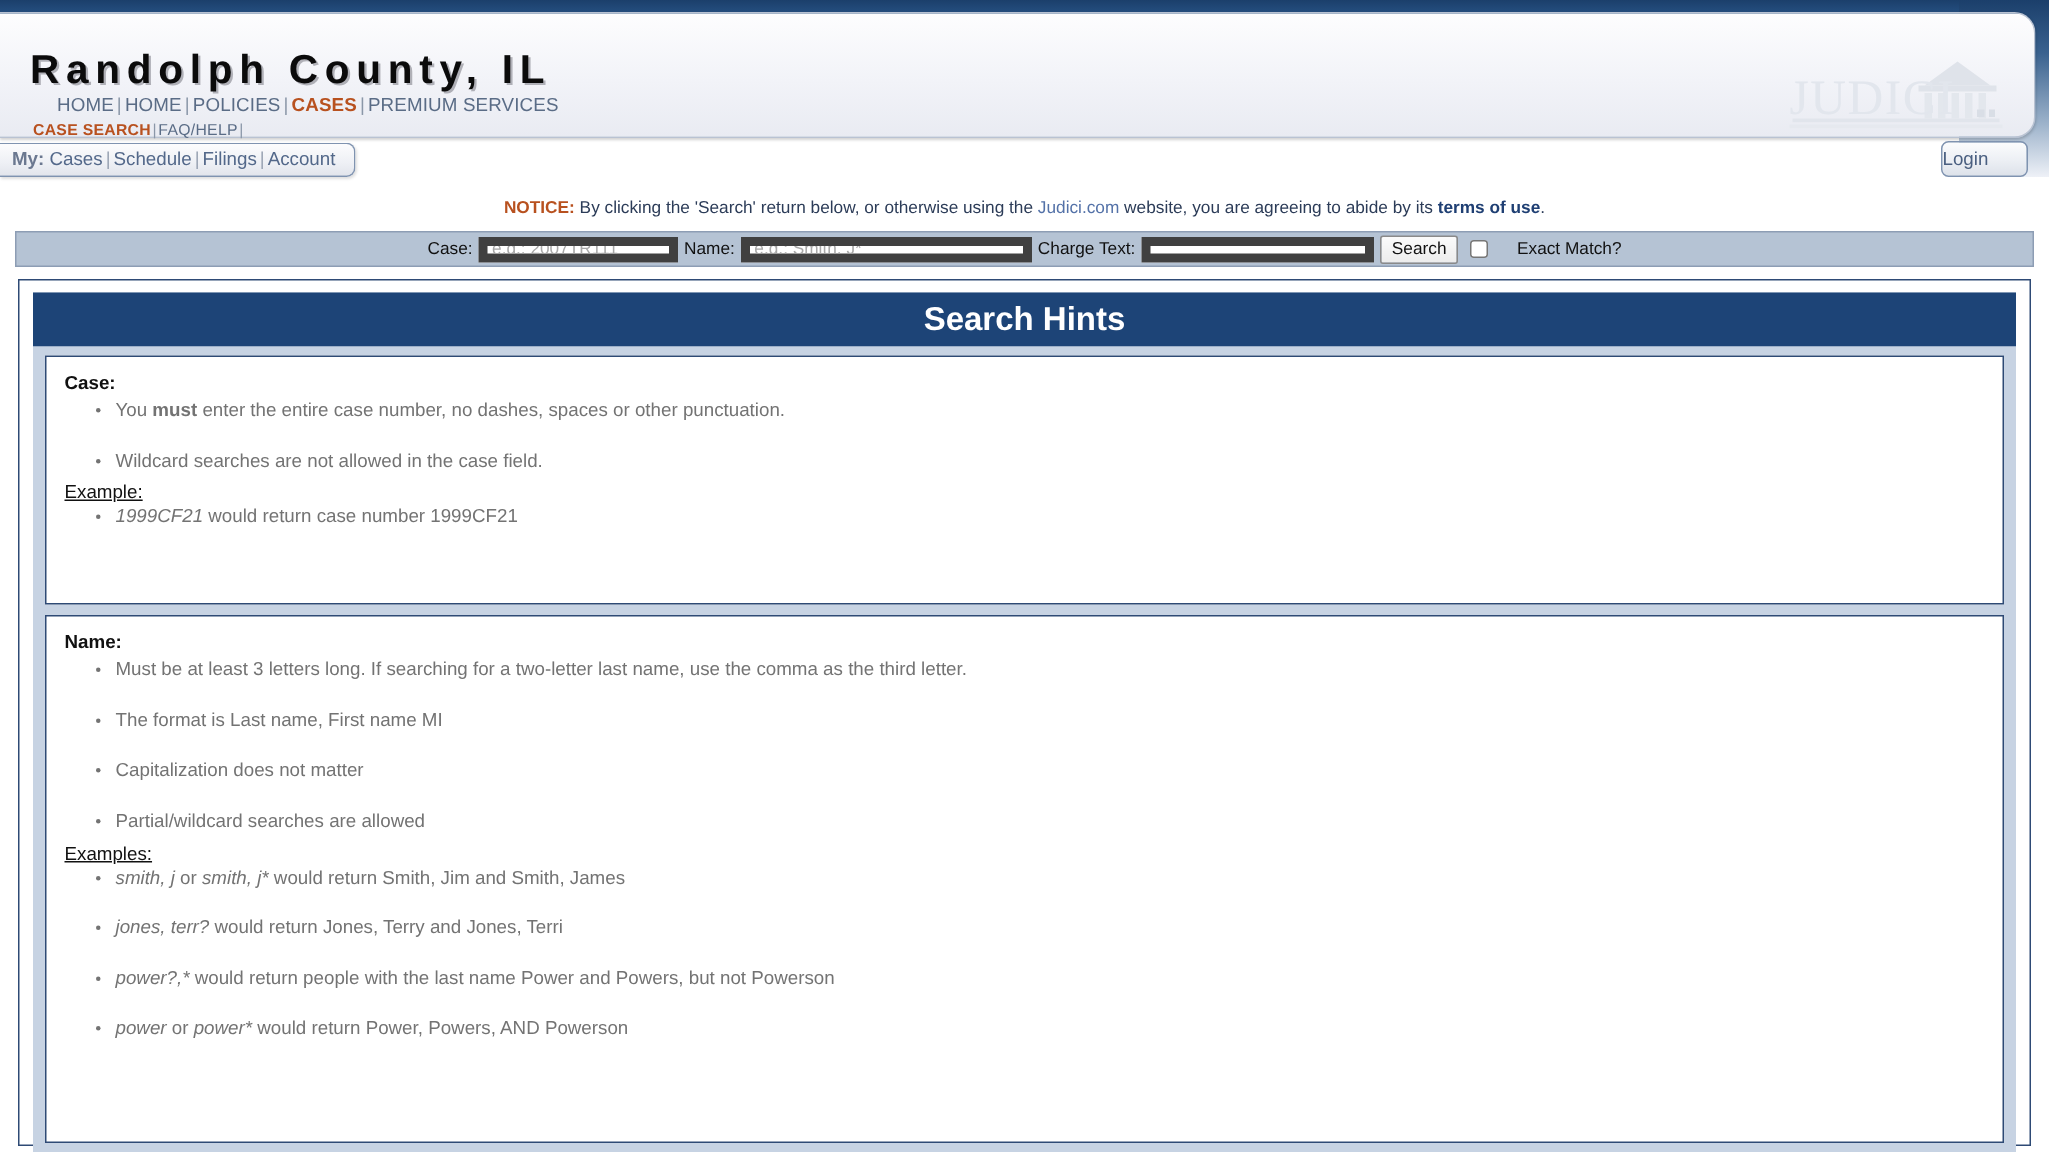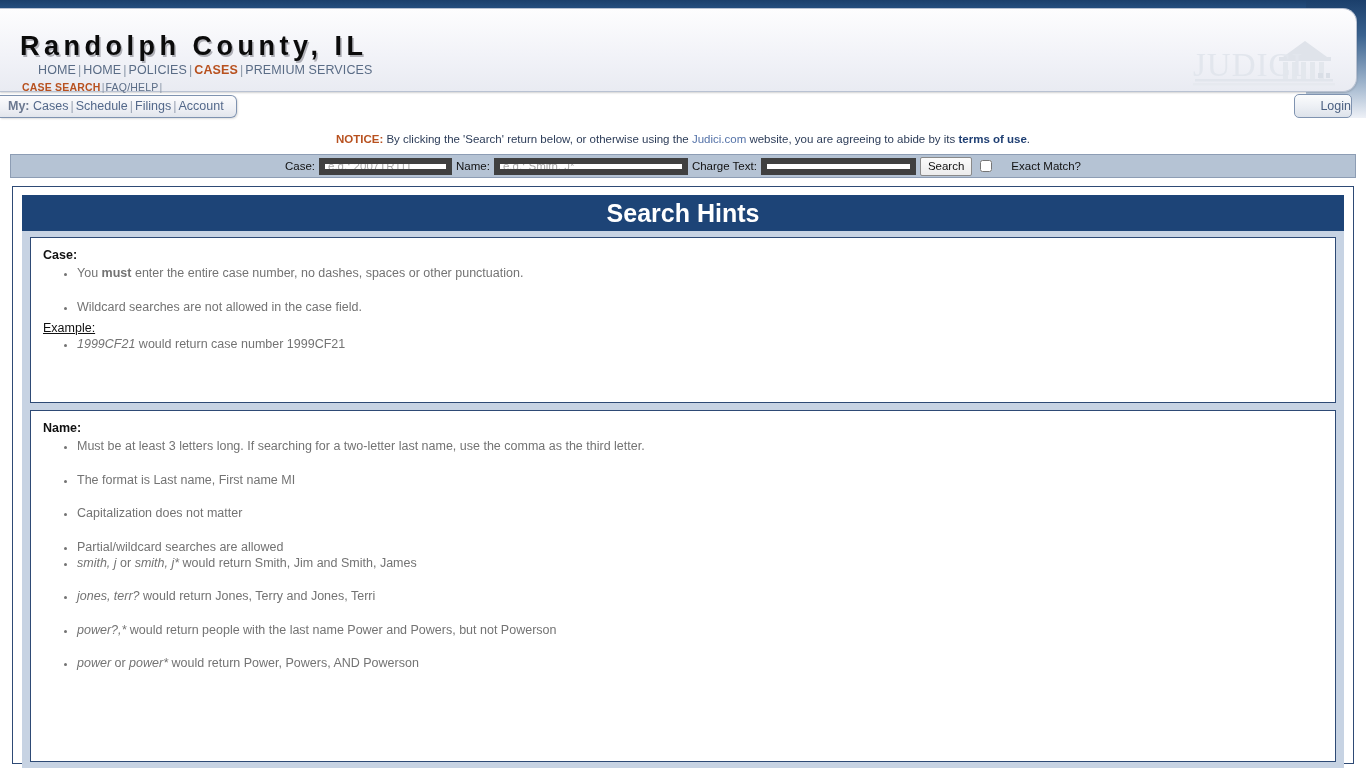--- a/index.html
+++ b/index.html
@@ -105,21 +105,21 @@
   .mytabs a { color: #4e6party; }
   .mytabs a { color: #53688a; text-decoration: none; }
   .mytabs .sep { color: #9aa3b3; padding: 0 2px; }
   .mytabs .lbl { color: #6b7890; font-weight: bold; }
 
   .login-btn {
     position: absolute;
     right: 14px; top: 94px;
     width: 58px; height: 24px;
     line-height: 23px;
-    text-align: right;
+    text-align: left;
     font-size: 12.5px;
     color: #4a5f80;
     background: linear-gradient(to bottom, #fbfcfd 0%, #eceff4 55%, #dde2ea 100%);
     border: 1px solid #7f93b0;
     border-radius: 5px;
     box-sizing: border-box;
     cursor: pointer;
   }
 
   
@@ -194,21 +194,21 @@
     width: 1322px; height: 562px;
     background: #c7d3e3;
     box-sizing: border-box;
   }
 
   .hints-header {
     height: 36px;
     line-height: 36px;
     background: #1d4477;
     color: #ffffff;
-    font-size: 25px;
+    font-size: 22px;
     font-weight: bold;
     text-align: center;
   }
 
   .hints-body {
     padding: 6px 8px 8px 8px;
     background: #c7d3e3;
   }
 
   .hint-block {
@@ -326,20 +326,21 @@
       </div>
 
       <div class="hint-block name">
         <div class="hint-title">Name:</div>
         <ul class="hint-list" id="name-bullets">
             <li><span>Must be at least 3 letters long. If searching for a two-letter last name, use the comma as the third letter.</span></li>
             <li><span>The format is Last name, First name MI</span></li>
             <li><span>Capitalization does not matter</span></li>
             <li><span>Partial/wildcard searches are allowed</span></li>
           </ul>
+        <div class="hint-sub">Examples:</div>
         <ul class="hint-list" id="name-examples">
             <li><span class="ital">smith, j</span><span> or </span><span class="ital">smith, j*</span><span> would return Smith, Jim and Smith, James</span></li>
             <li><span class="ital">jones, terr?</span><span> would return Jones, Terry and Jones, Terri</span></li>
             <li><span class="ital">power?,*</span><span> would return people with the last name Power and Powers, but not Powerson</span></li>
             <li><span class="ital">power</span><span> or </span><span class="ital">power*</span><span> would return Power, Powers, AND Powerson</span></li>
           </ul>
       </div>
 
     </div>
   </div>

